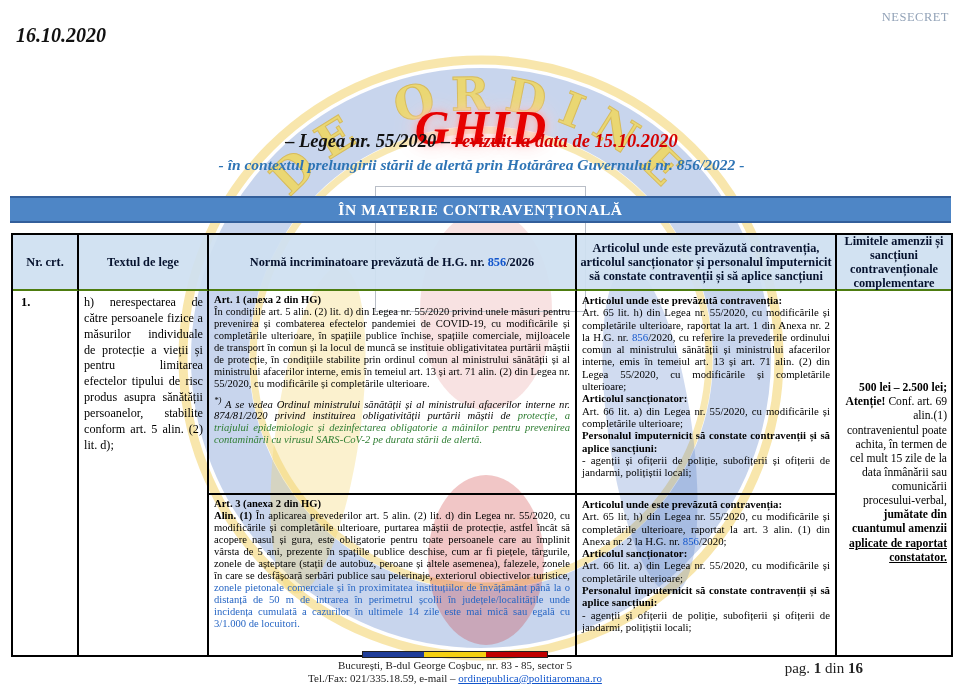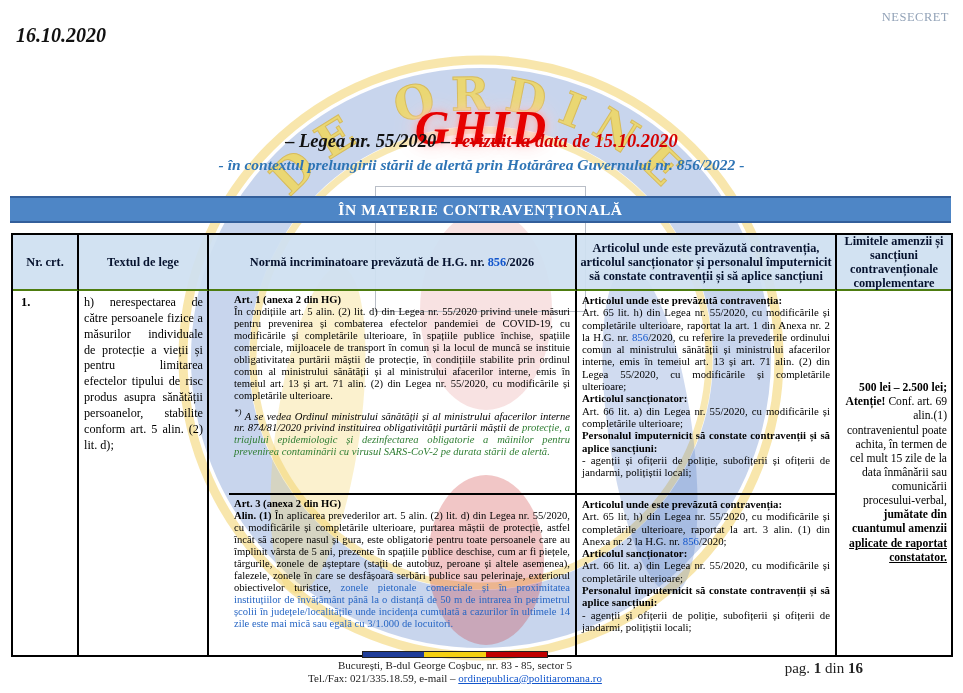--- a/index.html
+++ b/index.html
@@ -34,21 +34,21 @@
   .hdr-cell:last-child { border-right:none; }
   .body-row { display:grid; grid-template-columns:66px 130px 368px 260px 114px; height:364px; }
   .bcol { border-right:2px solid #000; overflow:hidden; }
   .bcol:last-child { border-right:none; }
   .cell-pad { padding:3px 5px; }
   .col-nr { font-weight:bold; font-size:12.5px; padding:4px 0 0 8px; }
   .col-lege { font-size:12.2px; line-height:1.3; text-align:justify; padding:4px 4px 0 5px; }
   .stack { display:flex; flex-direction:column; height:100%; }
   .sub1row { height:204px; border-bottom:2px solid #000; overflow:hidden; }
   .sub2row { flex:1; overflow:hidden; }
-  .small { font-size:10.6px; line-height:1.13; text-align:justify;margin-left:20px; }
+  .small { font-size:10.6px; line-height:1.13; text-align:justify; }
   .small-4 { font-size:10.8px; line-height:1.14; text-align:justify; }
   .bold { font-weight:bold; }
   .note { font-style:italic; margin-top:6px; }
   .green { color:#2e7d32; }
   .txt-blue { color:#2766c4; }
   .link-856 { color:#1155CC; }
   .col-lim { display:flex; align-items:center; justify-content:center; }
   .lim-inner { font-size:11.6px; line-height:1.22; text-align:right; padding:2px 4px; }
   .lim-inner .u { text-decoration:underline; }
 

